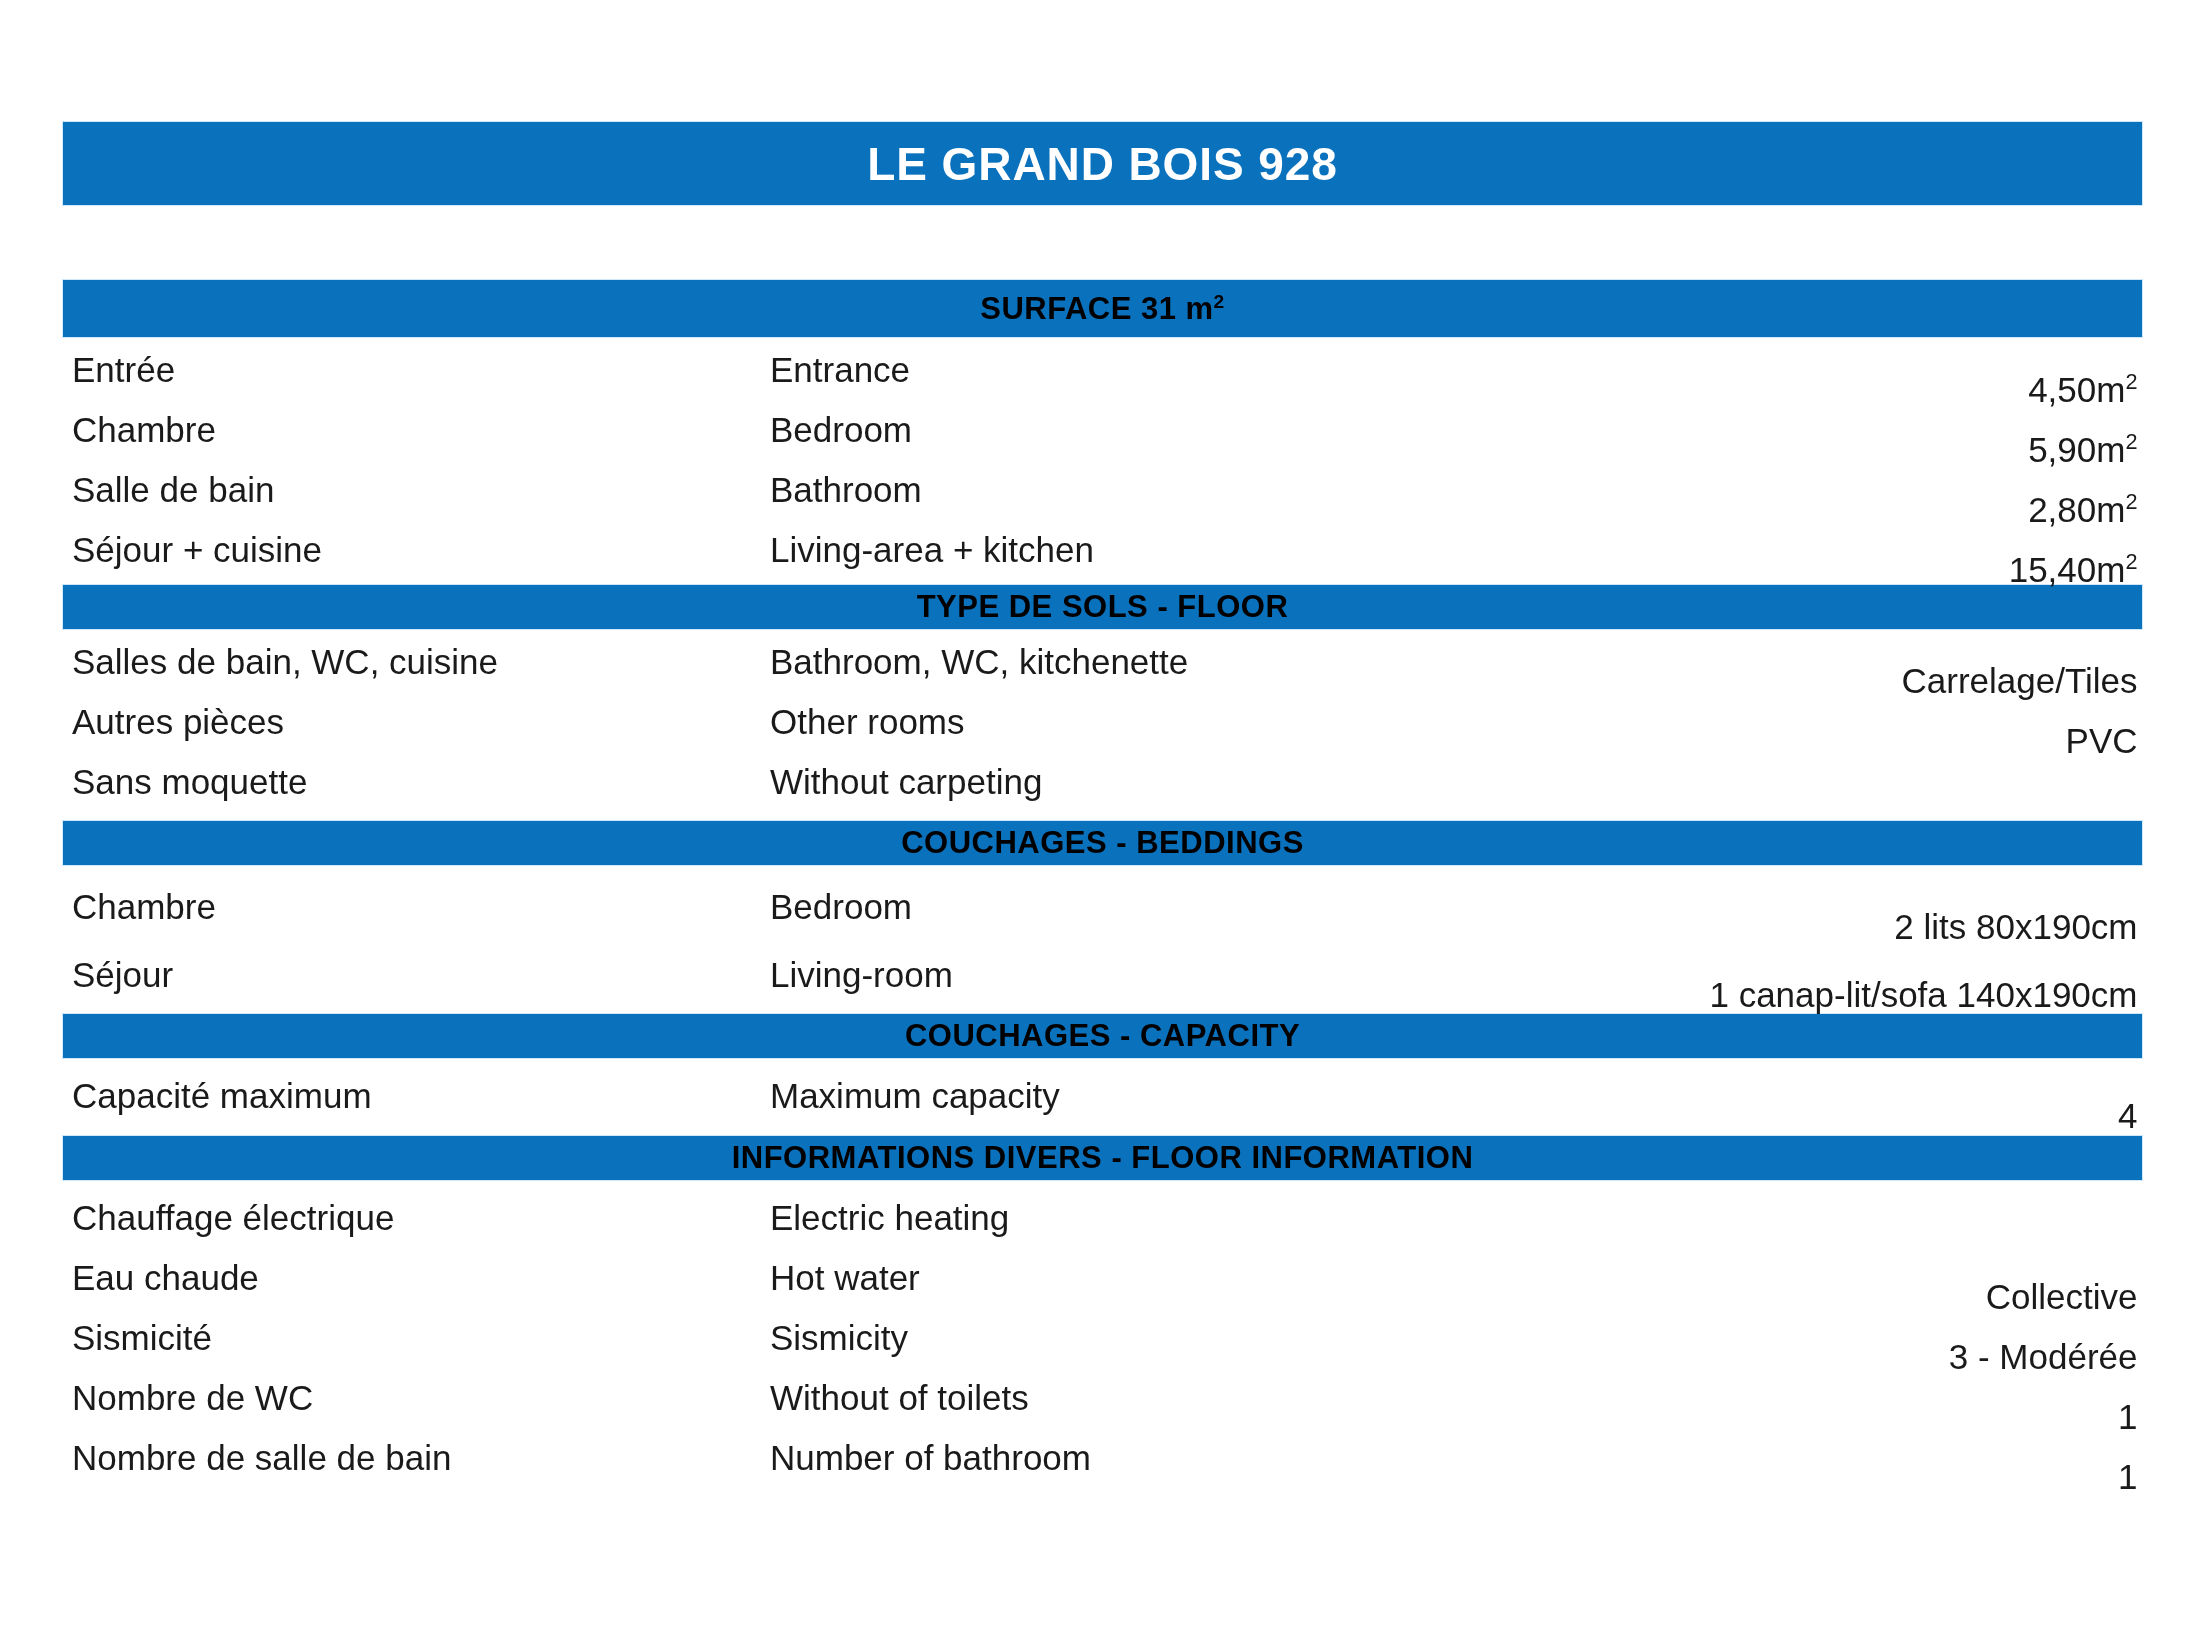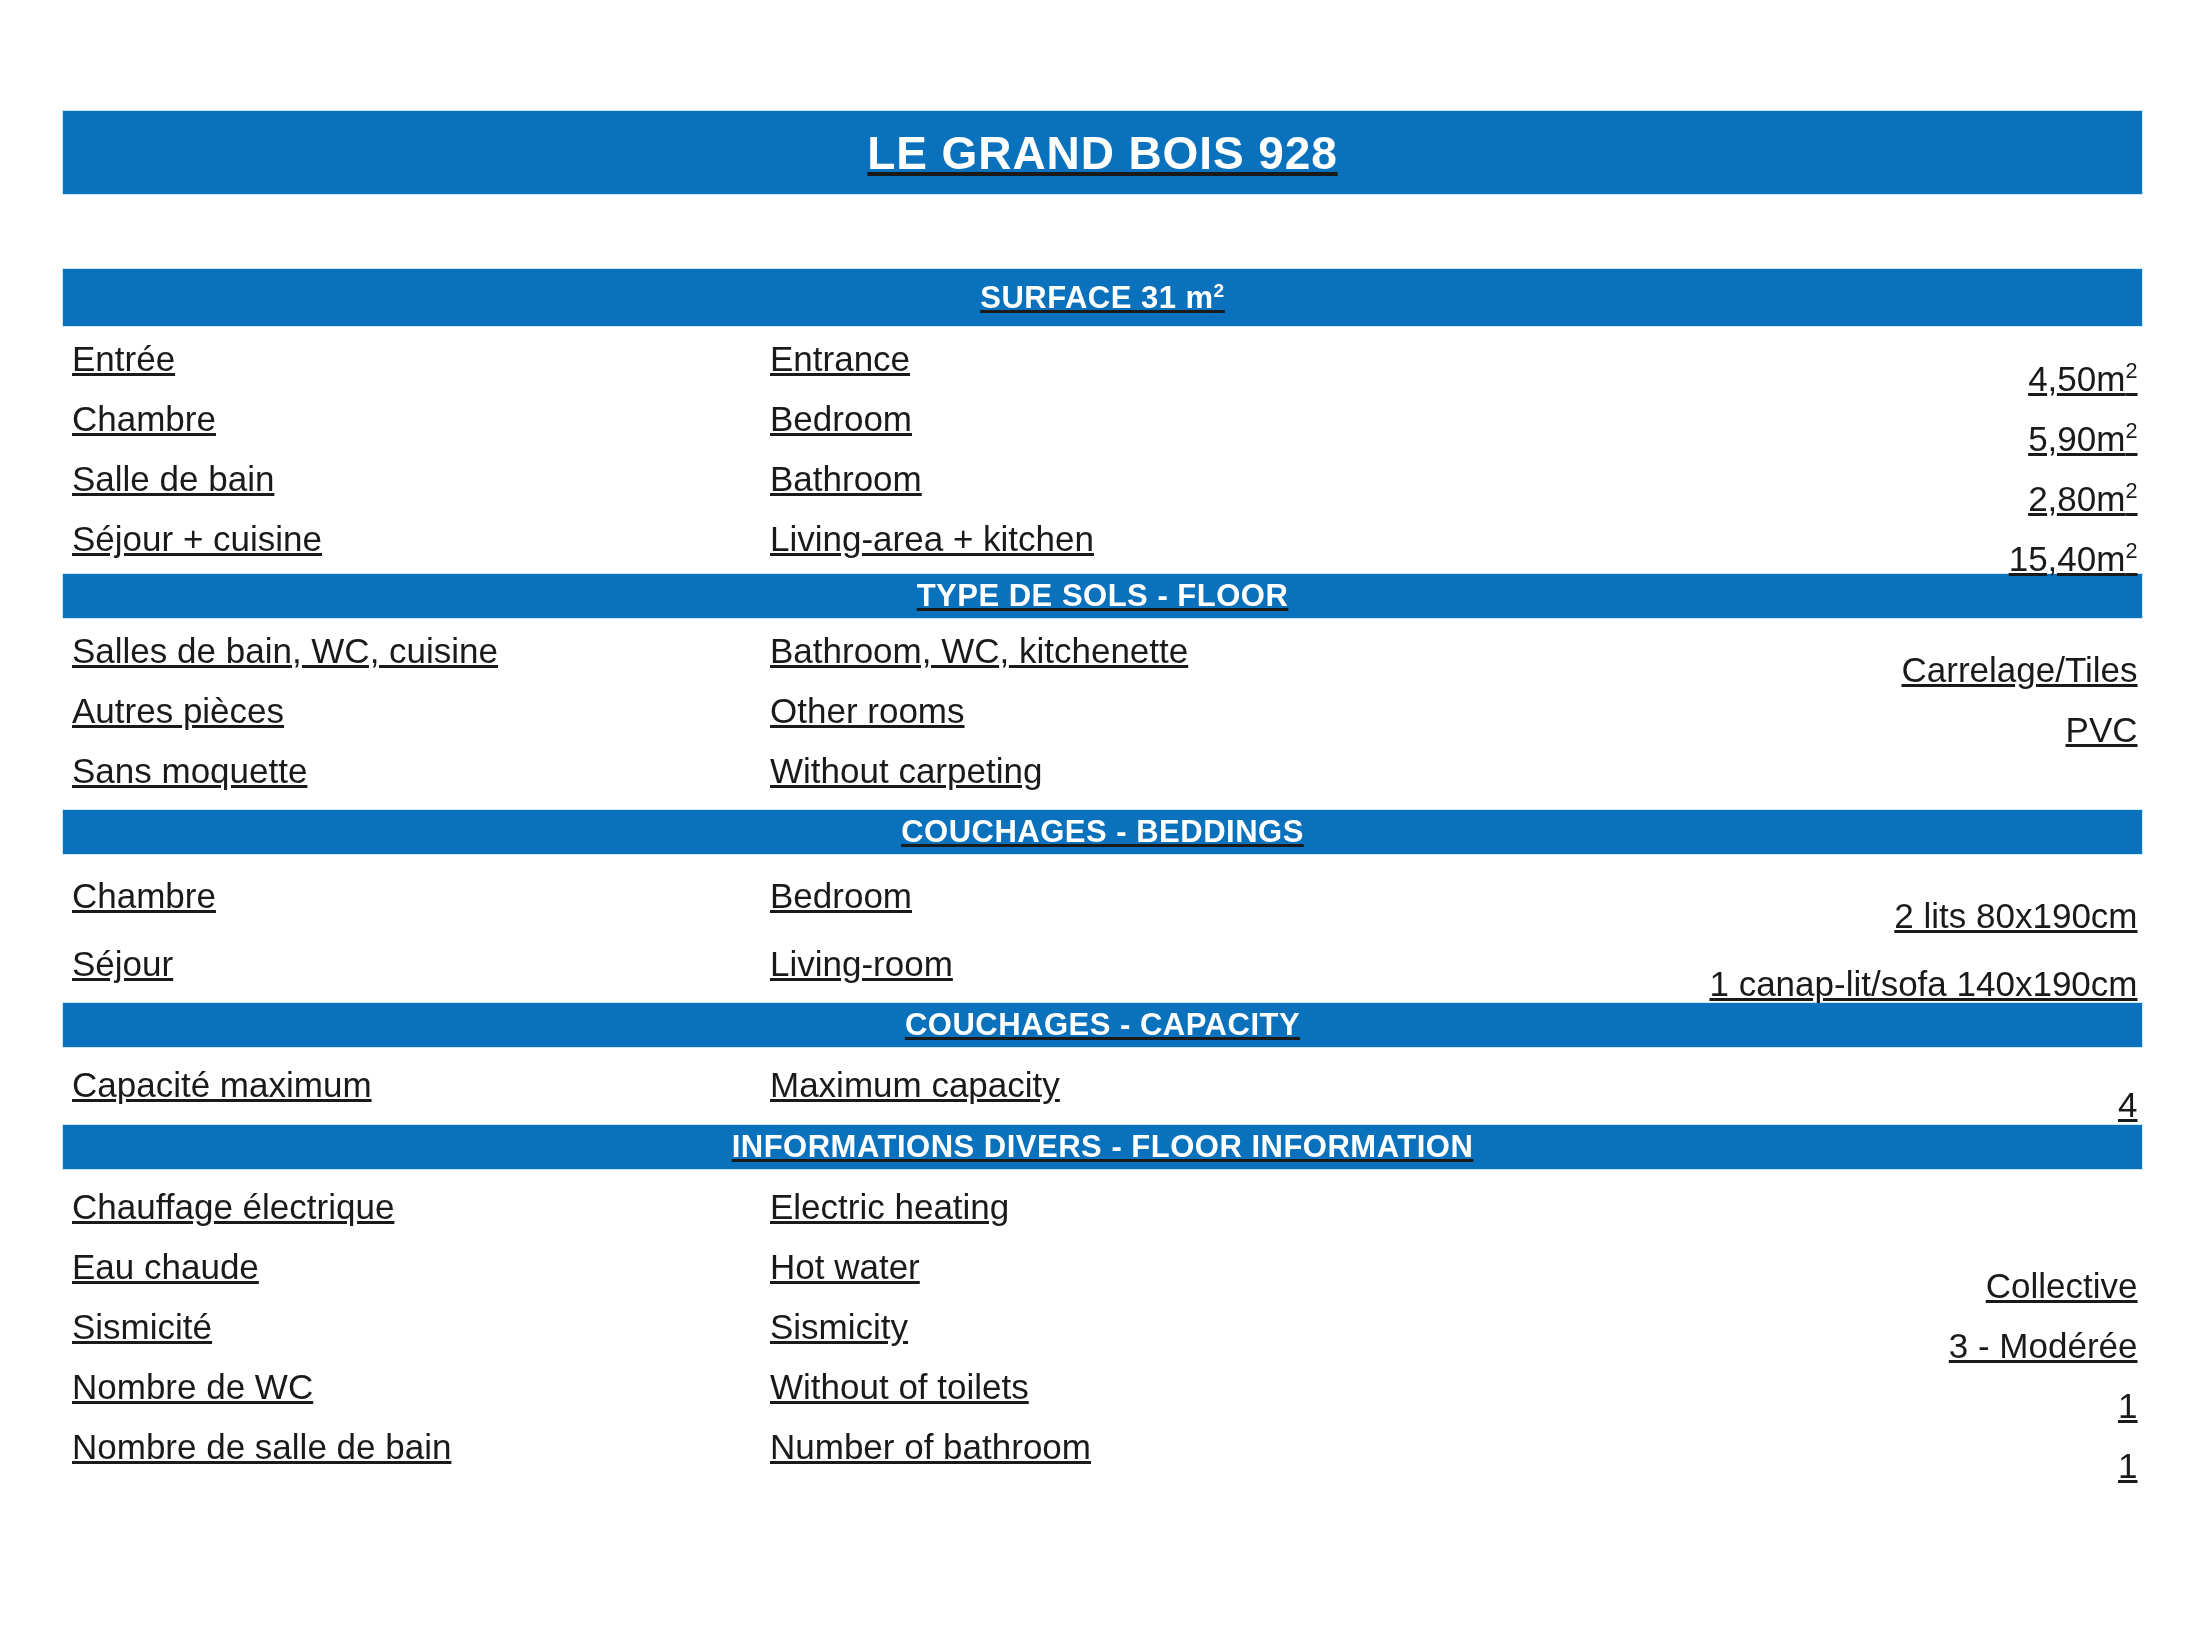--- a/index.html
+++ b/index.html
@@ -17,22 +17,21 @@
   .page {
     position: relative;
     width: 2204px;
     height: 1653px;
     background: #ffffff;
   }
   .content {
     position: absolute;
     left: 62px;
     width: 2081px;
-    top: 4px;
-    text-decoration: underline;
+    top: 15px;
   }
   .title-bar {
     box-sizing: border-box;
     margin-top: 106px;
     height: 85px;
     background: #0a71bd;
     border: 1.8px solid #cfe7fa;
     display: flex;
     align-items: center;
     justify-content: center;
@@ -43,21 +42,21 @@
     margin-bottom: 73px;
   }
   .section-bar {
     box-sizing: border-box;
     height: 46px;
     background: #0a71bd;
     border: 1.8px solid #cfe7fa;
     display: flex;
     align-items: center;
     justify-content: center;
-    color: #ffffff;
+    color: #000000;
     font-weight: bold;
     font-size: 31px;
     letter-spacing: 0.5px;
   }
   .section-bar.tall {
     height: 59px;
   }
   .rows {
     padding-top: 2px;
     padding-bottom: 0;

